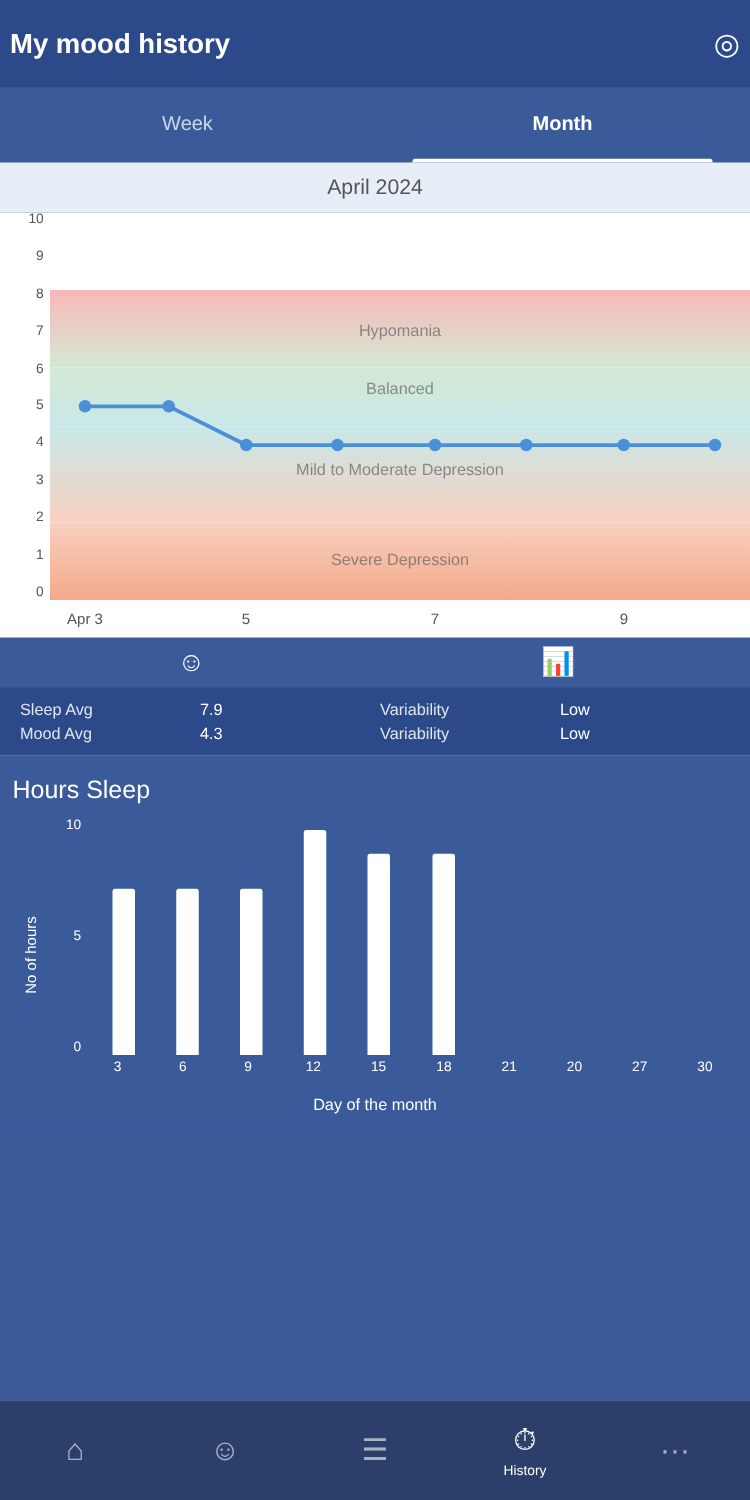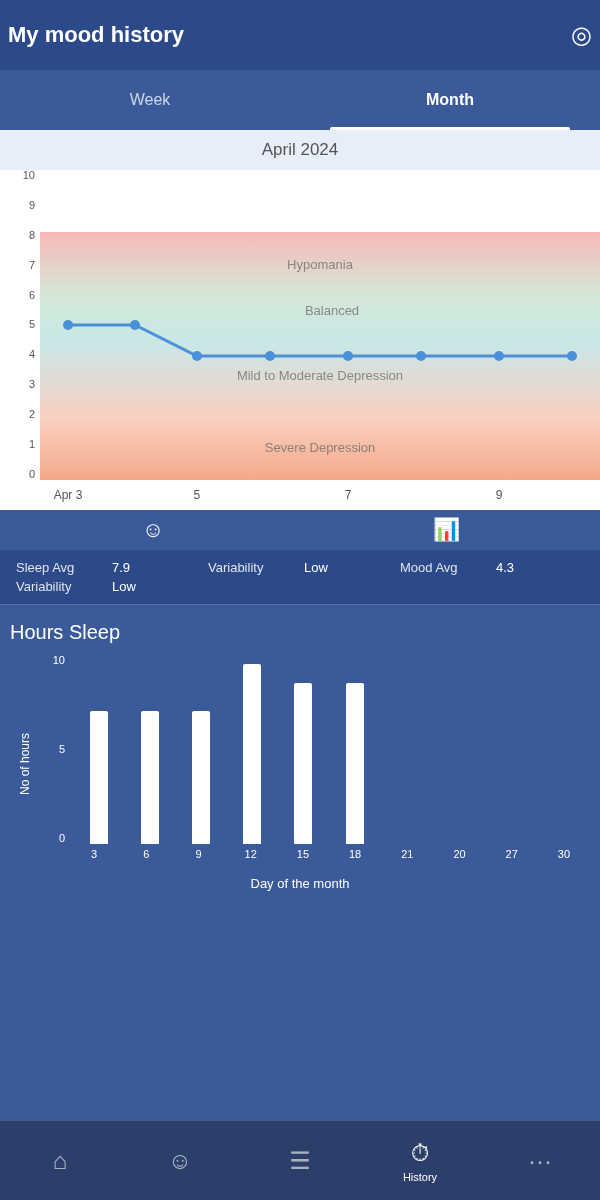--- a/index.html
+++ b/index.html
@@ -98,21 +98,20 @@
       position: absolute;
       top: 20%; left: 0; right: 0;
       height: 20%;
       background: linear-gradient(to bottom, #f8b8b8, #d4e8d4);
     }
     .zone-balanced {
       position: absolute;
       top: 40%; left: 0; right: 0;
       height: 15%;
       background: linear-gradient(to bottom, #d4e8d4, #c8e8e8);
-      padding-left: 12px;
     }
     .zone-mild {
       position: absolute;
       top: 55%; left: 0; right: 0;
       height: 25%;
       background: linear-gradient(to bottom, #c8e8e8, #f8d0c0);
     }
     .zone-severe {
       position: absolute;
       top: 80%; left: 0; right: 0;
@@ -188,21 +187,21 @@
       font-size: 22px;
       flex: 1;
       text-align: center;
     }
 
     
     .stats-table {
       background: #2c4a8a;
       padding: 10px 16px;
       display: grid;
-      grid-template-columns: 1fr 1fr 1fr 1fr 1fr 1fr;
+      grid-template-columns: 1fr 1fr 1fr 1fr;
       gap: 4px 8px;
       border-bottom: 1px solid rgba(255,255,255,0.2);
     }
     .stat-label {
       color: rgba(255,255,255,0.85);
       font-size: 13px;
     }
     .stat-value {
       color: white;
       font-size: 13px;

